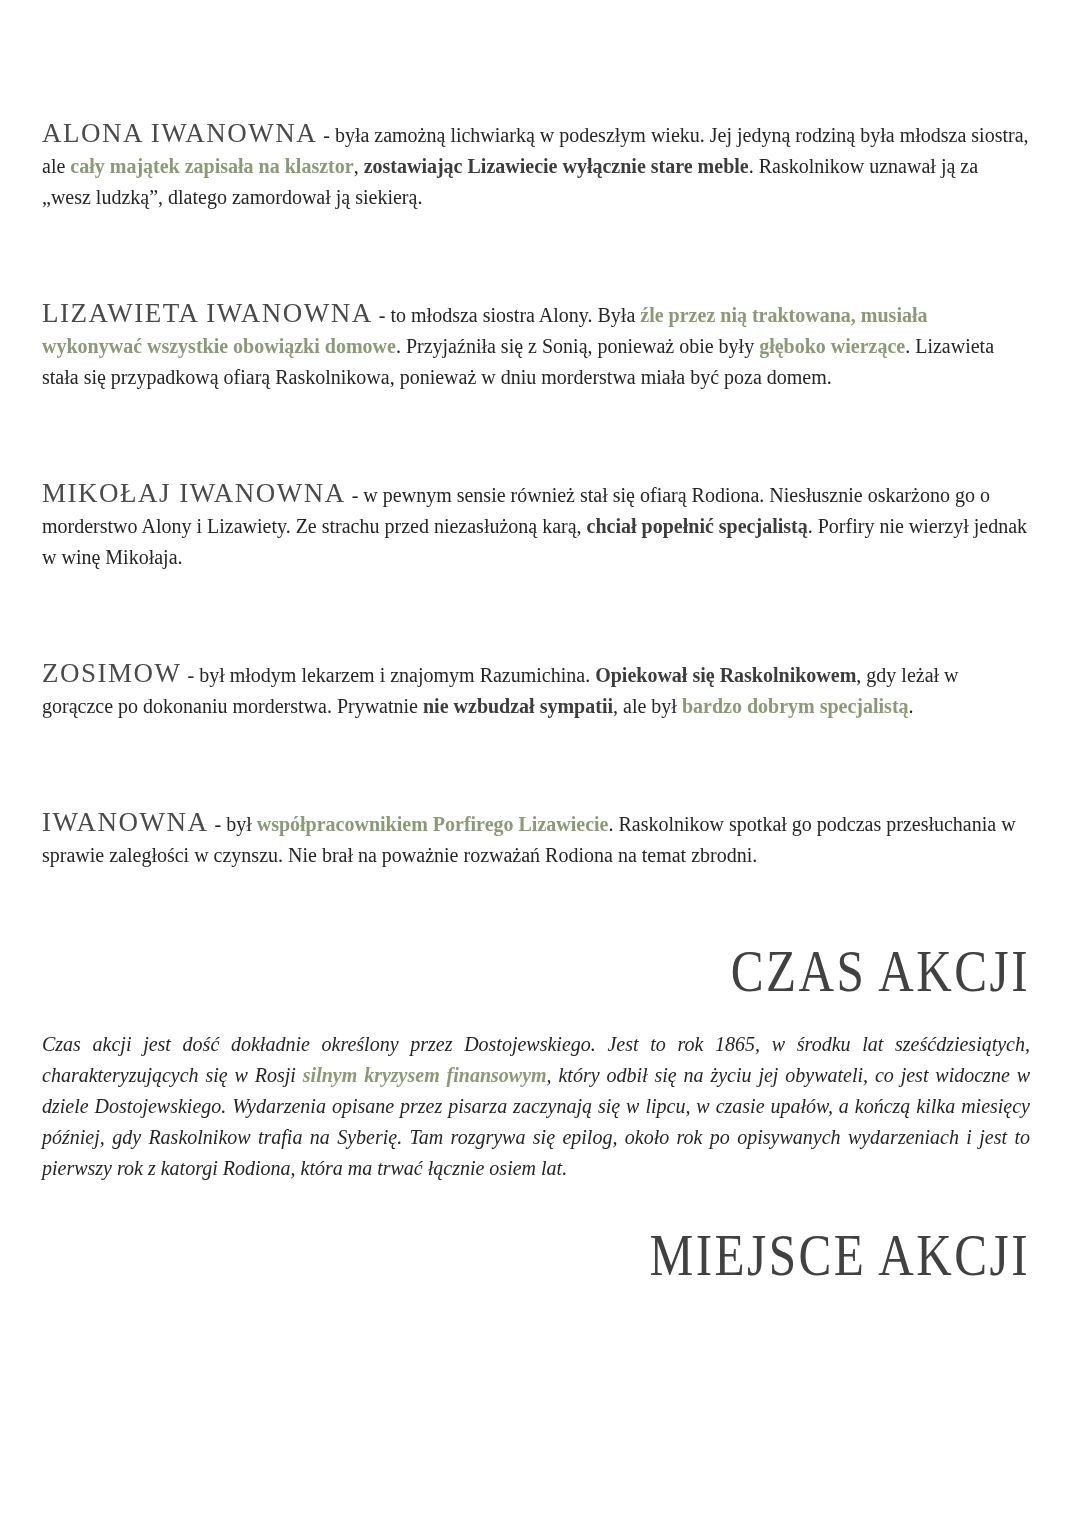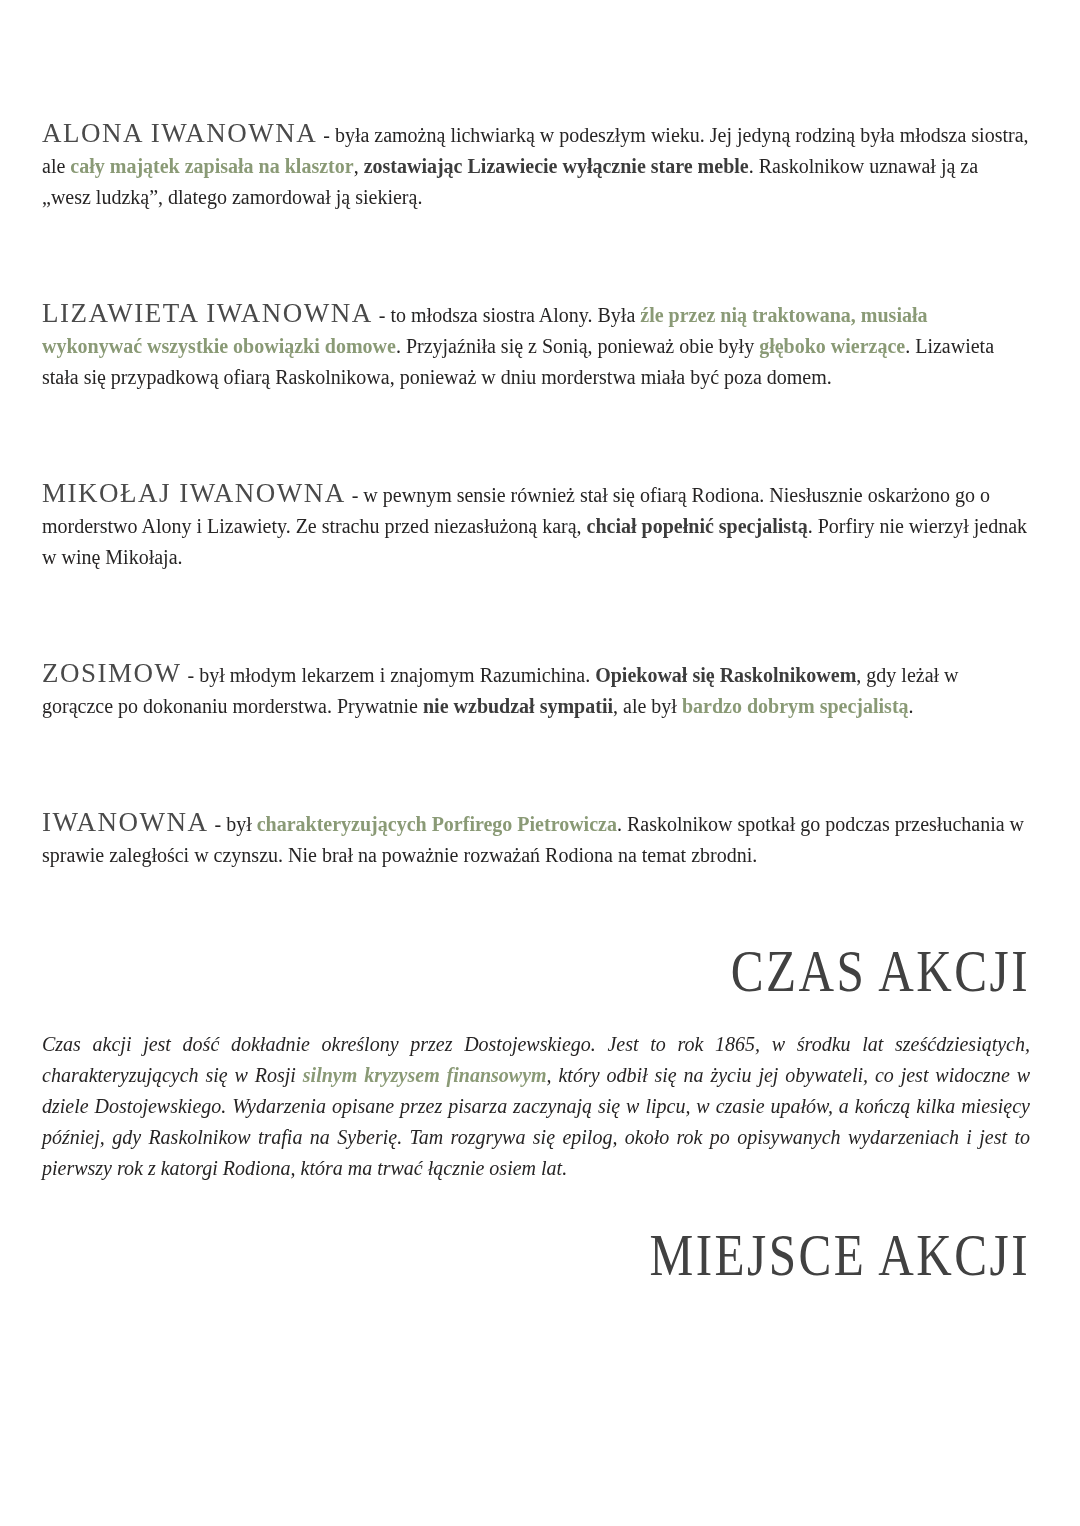--- a/index.html
+++ b/index.html
@@ -78,21 +78,21 @@
 
     <p class="char">
       <span class="char-name">MIKOŁAJ IWANOWNA</span><span class="char-text"><span class="seg-normal">- w pewnym sensie również stał się ofiarą Rodiona. Niesłusznie oskarżono go o morderstwo Alony i Lizawiety. Ze strachu przed niezasłużoną karą, </span><span class="seg-bold">chciał popełnić specjalistą</span><span class="seg-normal">. Porfiry nie wierzył jednak w winę Mikołaja.</span></span>
     </p>
 
     <p class="char">
       <span class="char-name">ZOSIMOW</span><span class="char-text"><span class="seg-normal">- był młodym lekarzem i znajomym Razumichina. </span><span class="seg-bold">Opiekował się Raskolnikowem</span><span class="seg-normal">, gdy leżał w gorączce po dokonaniu morderstwa. Prywatnie </span><span class="seg-bold">nie wzbudzał sympatii</span><span class="seg-normal">, ale był </span><span class="seg-green">bardzo dobrym specjalistą</span><span class="seg-normal">.</span></span>
     </p>
 
     <p class="char">
-      <span class="char-name">IWANOWNA</span><span class="char-text"><span class="seg-normal">- był </span><span class="seg-green">charakteryzujących Porfirego Pietrowicza</span><span class="seg-normal">. Raskolnikow spotkał go podczas przesłuchania w sprawie zaległości w czynszu. Nie brał na poważnie rozważań Rodiona na temat zbrodni.</span></span>
+      <span class="char-name">IWANOWNA</span><span class="char-text"><span class="seg-normal">- był </span><span class="seg-green">współpracownikiem Porfirego Lizawiecie</span><span class="seg-normal">. Raskolnikow spotkał go podczas przesłuchania w sprawie zaległości w czynszu. Nie brał na poważnie rozważań Rodiona na temat zbrodni.</span></span>
     </p>
 
   </section>
 
   <h1 class="big-heading heading-czas">CZAS AKCJI</h1>
 
   <p class="justified"><span class="seg-normal">Czas akcji jest dość dokładnie określony przez Dostojewskiego. Jest to rok 1865, w środku lat sześćdziesiątych, charakteryzujących się w Rosji </span><span class="seg-green">silnym kryzysem finansowym</span><span class="seg-normal">, który odbił się na życiu jej obywateli, co jest widoczne w dziele Dostojewskiego. Wydarzenia opisane przez pisarza zaczynają się w lipcu, w czasie upałów, a kończą kilka miesięcy później, gdy Raskolnikow trafia na Syberię. Tam rozgrywa się epilog, około rok po opisywanych wydarzeniach i jest to pierwszy rok z katorgi Rodiona, która ma trwać łącznie osiem lat.</span></p>
 
   <h1 class="big-heading heading-miejsce">MIEJSCE AKCJI</h1>
 

